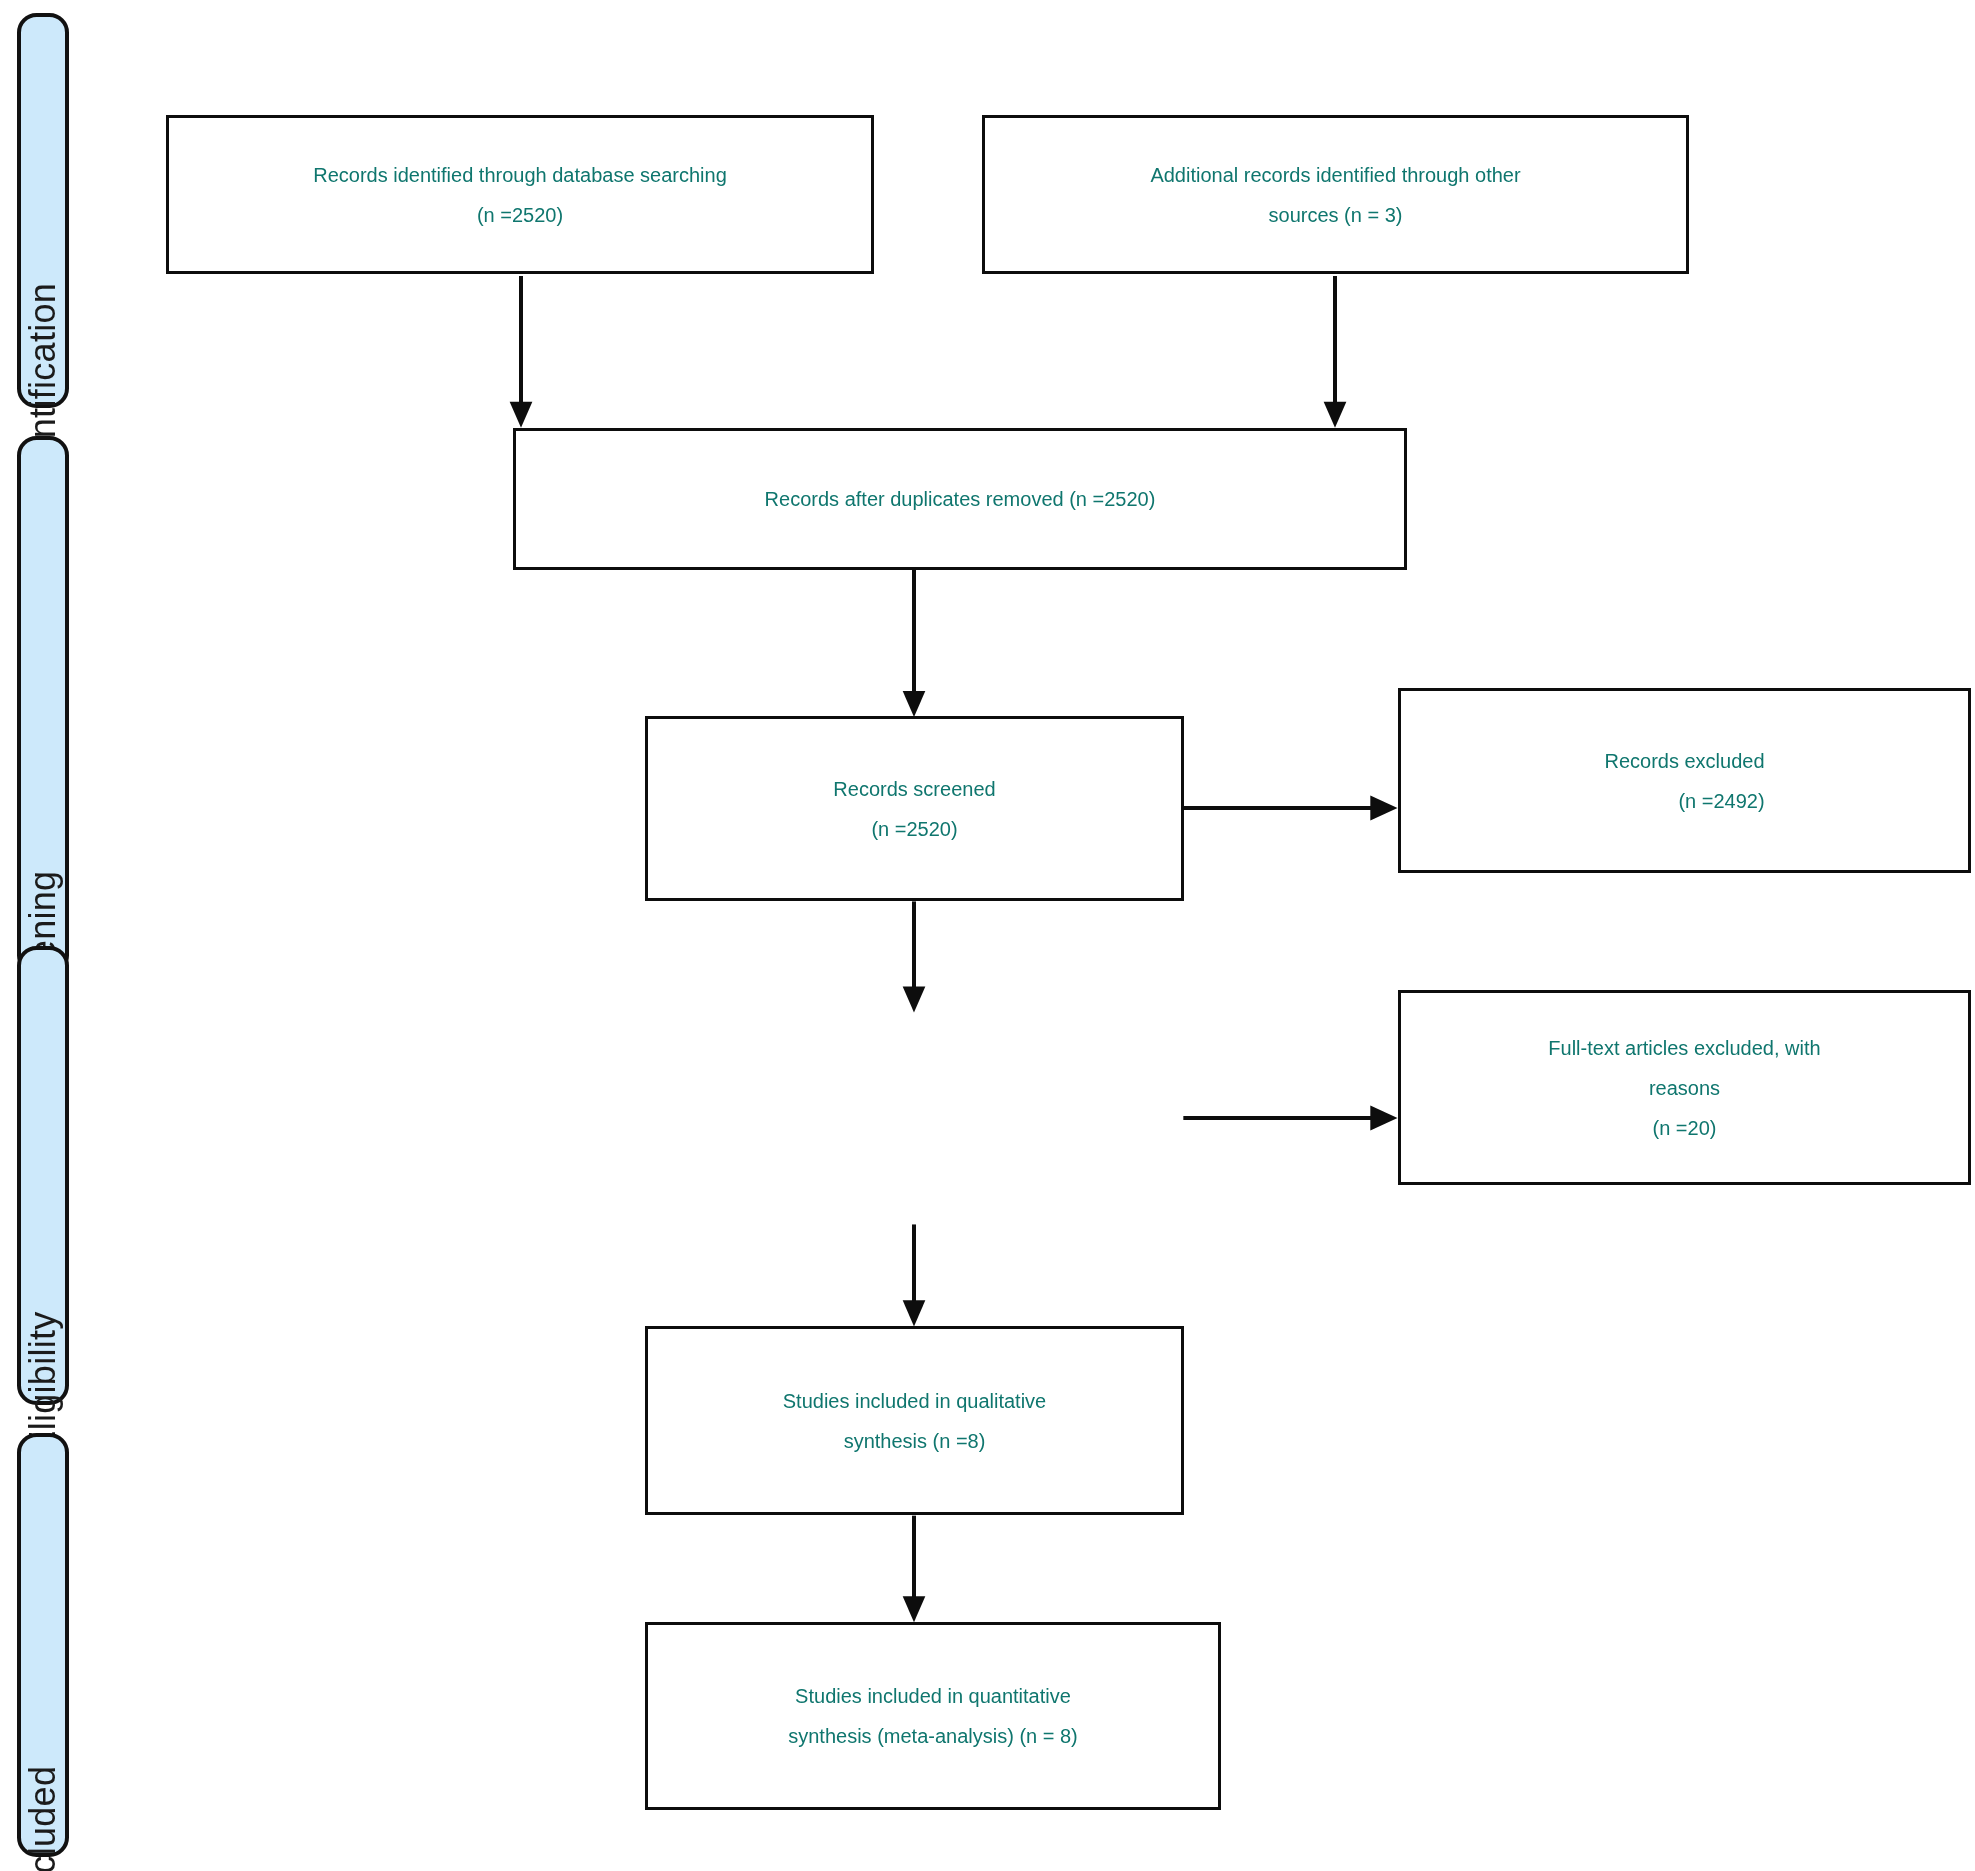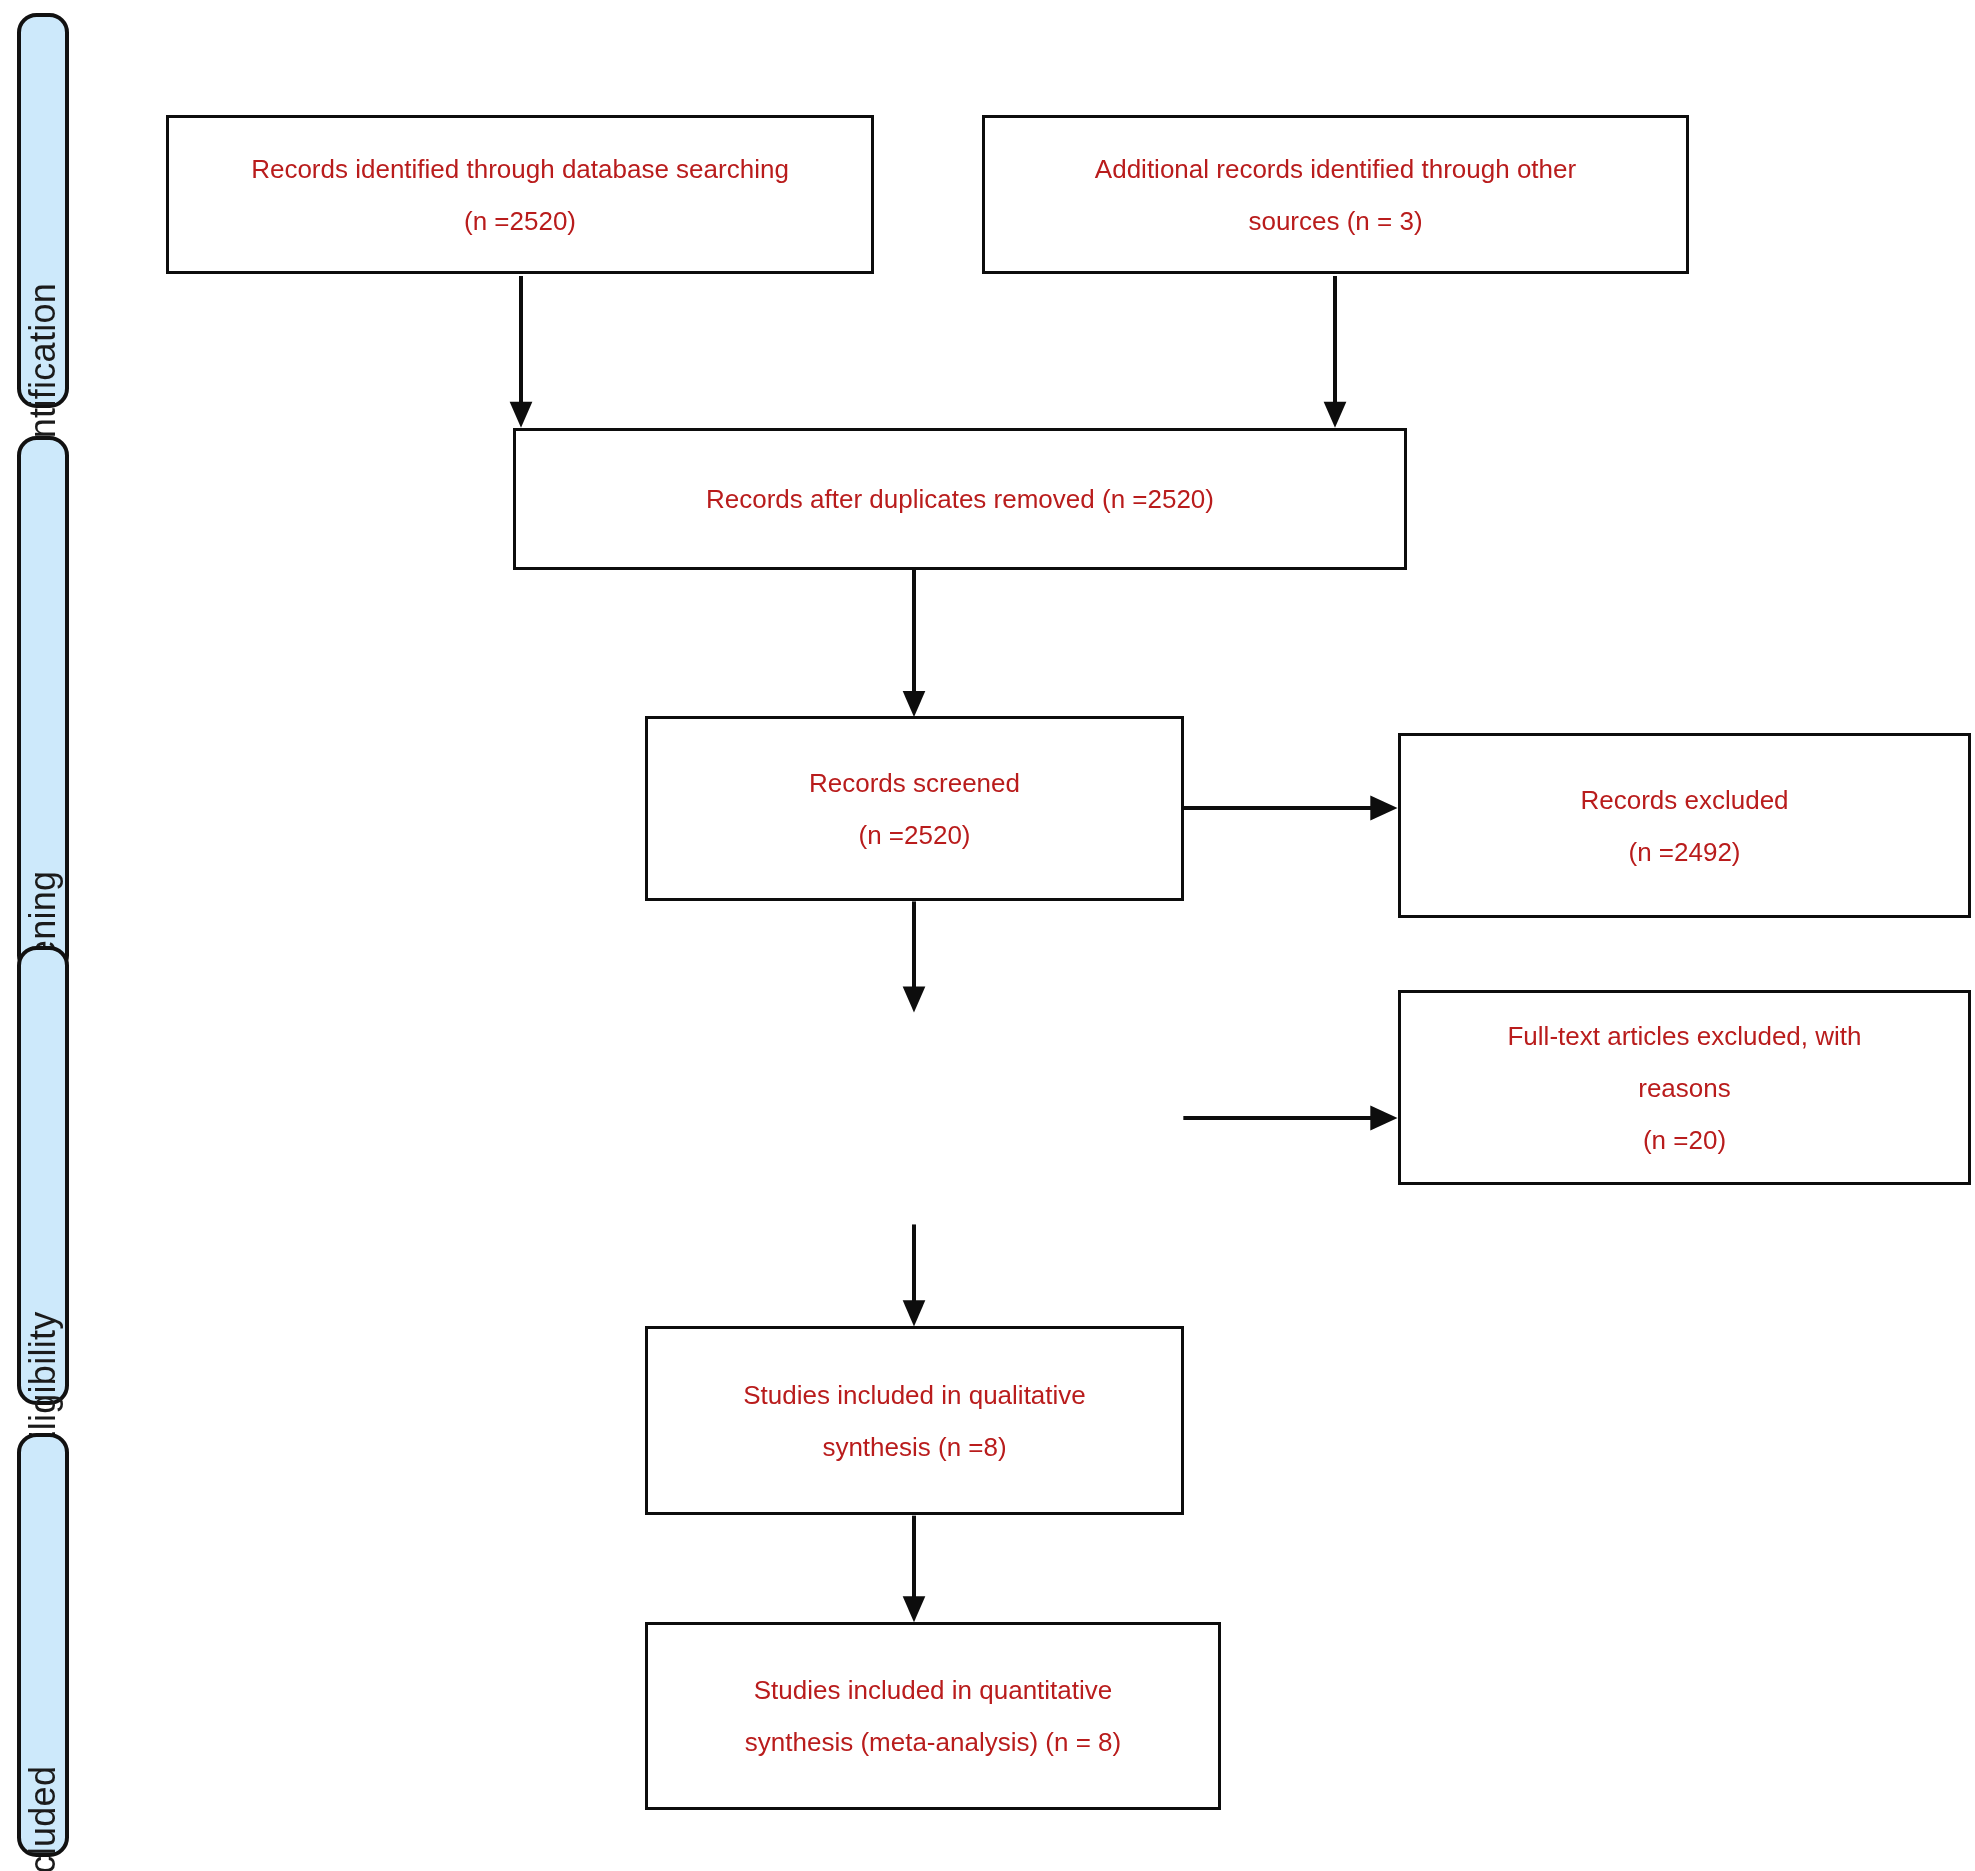--- a/index.html
+++ b/index.html
@@ -42,23 +42,23 @@
     position: absolute;
     background: #ffffff;
     border: 3.4px solid #0d0d0d;
     box-sizing: border-box;
     display: flex;
     align-items: center;
     justify-content: center;
     text-align: center;
   }
   .flow-box .box-text {
-    font-size: 26px;
+    font-size: 20px;
     line-height: 2.0;
-    color: #b91c1c;
+    color: #0f766e;
     padding: 0 15px;
     white-space: pre-line;
   }
 
   
   .connector {
     position: absolute;
   }
   .connector svg {
     display: block;
@@ -119,21 +119,21 @@
       <line x1="30" y1="0" x2="30" y2="228" stroke="#0d0d0d" stroke-width="7"></line>
       <polygon points="30,260 10,214 50,214" fill="#0d0d0d"></polygon>
     </svg>
   </div>
 
   <div class="flow-box" style="left:645px; top:716px; width:539px; height:185px;">
     <span class="box-text">Records screened
 (n =2520)</span>
   </div>
 
-  <div class="flow-box" style="left:1398px; top:733px; width:573px; height:185px;">
+  <div class="flow-box" style="left:1398px; top:688px; width:573px; height:185px;text-align:right;">
     <span class="box-text">Records excluded
 (n =2492)</span>
   </div>
 
   <div class="connector" style="left:1182px; top:791px; width:218px; height:34px;">
     <svg width="218" height="34" viewBox="0 0 380 60">
       <line x1="0" y1="30" x2="344" y2="30" stroke="#0d0d0d" stroke-width="7"></line>
       <polygon points="378,30 330,8 330,52" fill="#0d0d0d"></polygon>
     </svg>
   </div>

